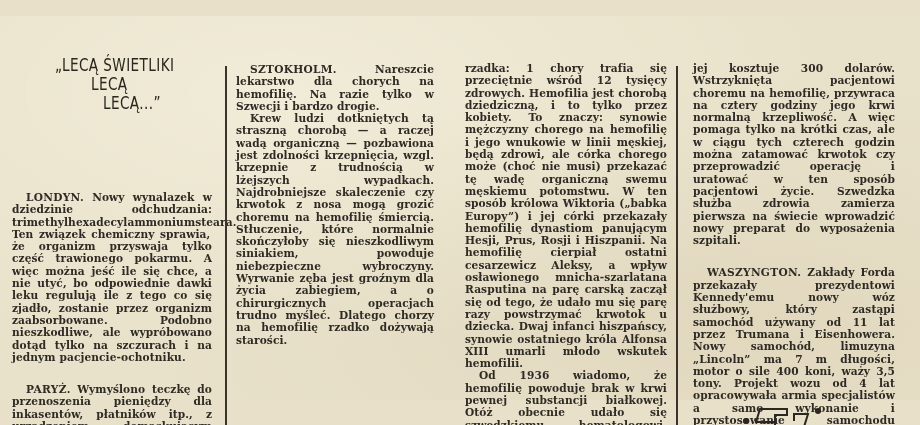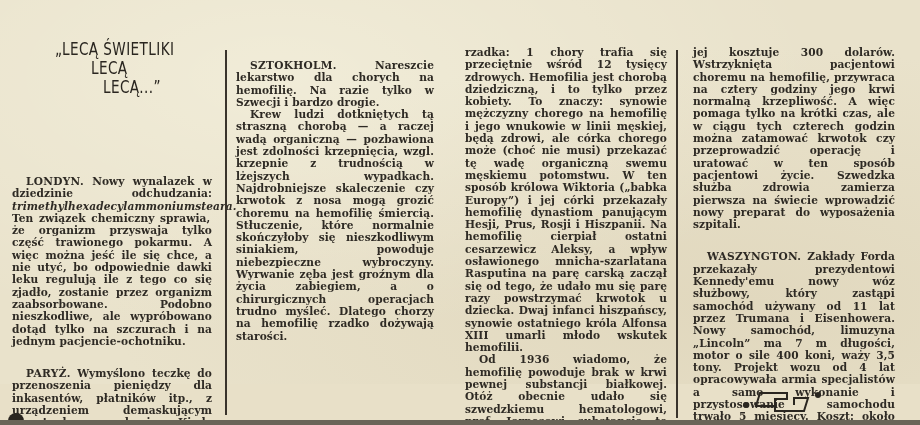--- a/index.html
+++ b/index.html
@@ -4,56 +4,56 @@
 <style>
   html, body { margin:0; padding:0; }
   body {
     width:920px; height:425px; overflow:hidden;
     background:#e8e0c8;
     font-family:"DejaVu Serif", serif;
     color:#2e2a24;
     position:relative;
   }
   .page {
-    position:absolute; left:0; top:0; width:920px; height:384px;
+    position:absolute; left:0; top:16px; width:920px; height:384px;
     background:
       radial-gradient(ellipse at 30% 20%, rgba(255,255,240,0.35), transparent 60%),
       radial-gradient(ellipse at 80% 80%, rgba(200,185,150,0.25), transparent 60%),
       #e9e2cb;
   }
   .col {
     position:absolute; top:0;
     font-size:10.6px; line-height:12.3px;
     font-weight:bold;
     text-align:justify;
     letter-spacing:0.1px;
   }
   .col p { margin:0; text-indent:14px; }
-  .col p.gap { margin-top:12px; }
+  .col p.gap { }
   .col1 { left:12px; width:200px; top:175px; }
   .col2 { left:236px; width:198px; top:47px; }
   .col3 { left:465px; width:202px; top:46px; }
   .col4 { left:693px; width:202px; top:46px; }
   .rule {
     position:absolute; width:2px; background:#3a342c;
   }
   .r1 { left:225px; top:50px; height:365px; }
   .r2 { left:676px; top:50px; height:368px; }
   .headline {
     position:absolute; left:55px; top:40px; width:120px;
     font-family:"DejaVu Sans", sans-serif;
     font-size:17px; line-height:19px; letter-spacing:0.5px;
     color:#2a2620; font-weight:normal;
     transform:scaleX(0.8); transform-origin:left top;
   }
   .headline div { white-space:nowrap; }
   .headline .l2 { padding-left:45px; }
   .headline .l3 { padding-left:60px; }
   .dateline { font-weight:bold; letter-spacing:0.3px; }
-  .it { font-style:italic; }
+  .it { }
   .page-marker {
     position:absolute; left:8px; top:413px; width:16px; height:16px;
     background:#2a2620; border-radius:8px 8px 0 0;
   }
   .bottom-bar {
     position:absolute; left:0; top:420px; width:920px; height:5px; background:#6a6458;
   }
   .ornament { position:absolute; left:742px; top:388px; }
 </style>
 </head>

